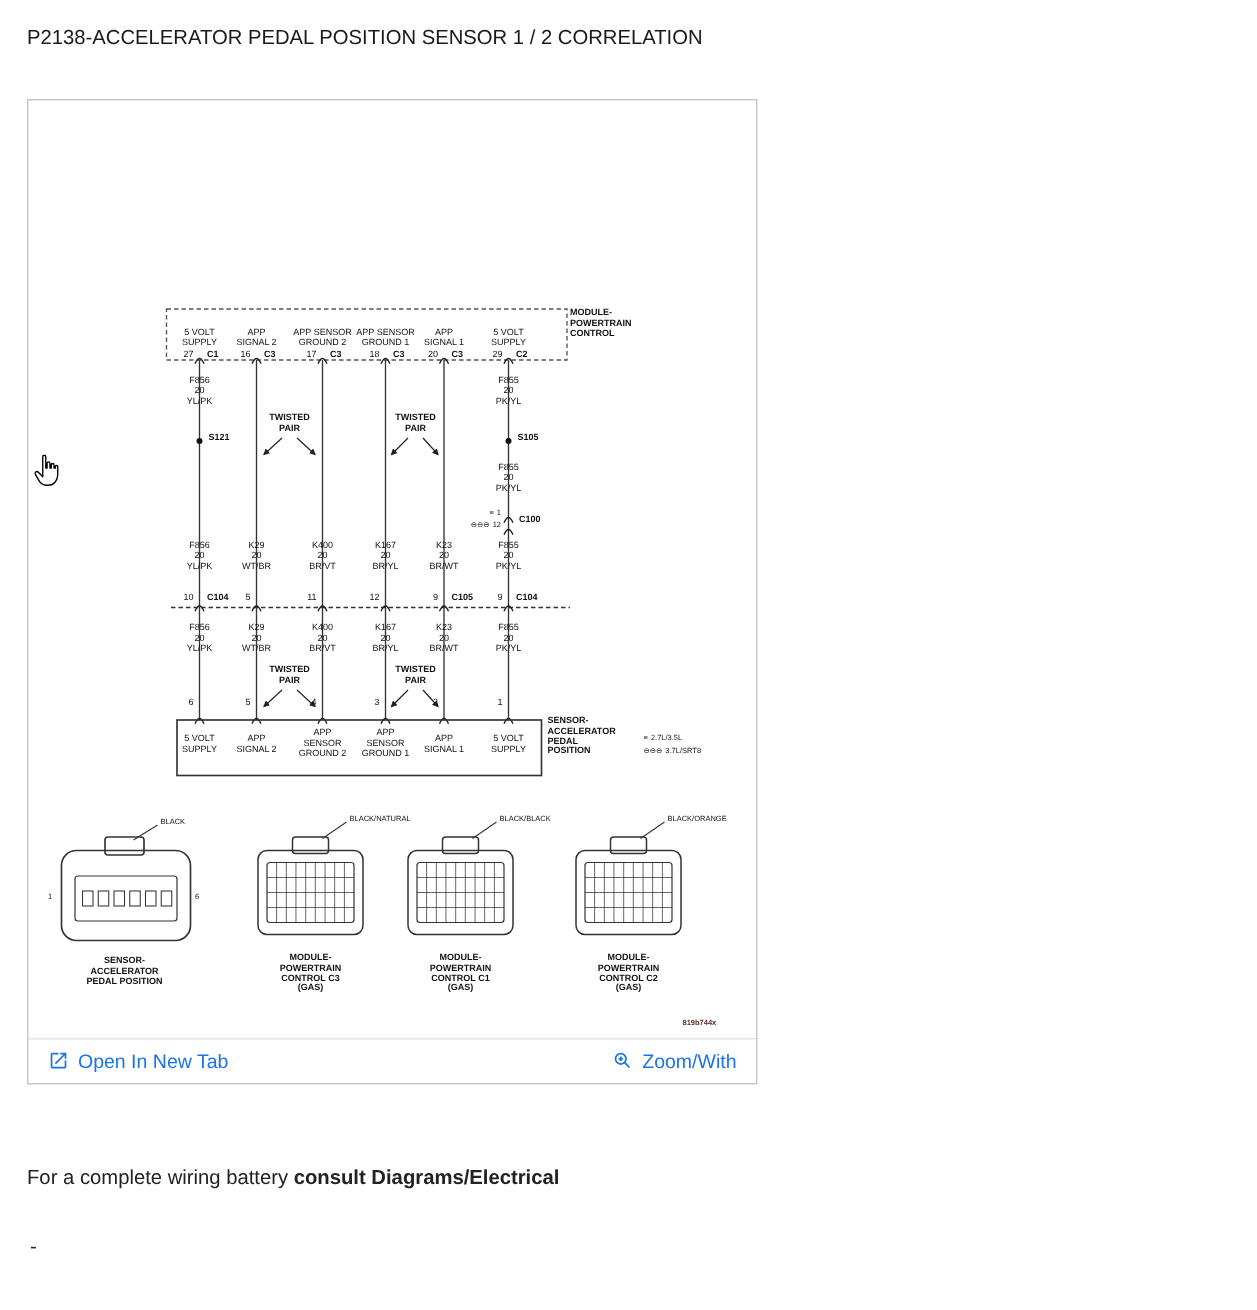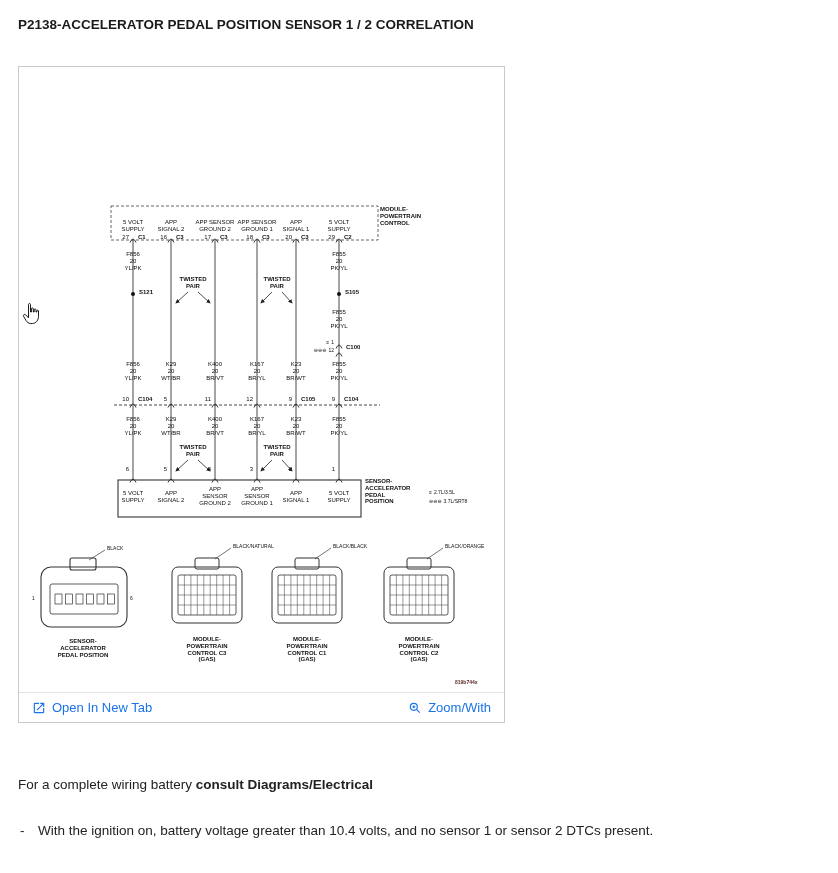--- a/index.html
+++ b/index.html
@@ -1,33 +1,33 @@
 <!DOCTYPE html>
 <html><head>
 <meta charset="utf-8">
 <style>
   html,body{margin:0;padding:0;background:#fff;}
   body{width:838px;height:873px;position:relative;overflow:hidden;
        font-family:"Liberation Sans",sans-serif;color:#202124;}
-  .title{position:absolute;left:18px;top:8px;font-size:13.5px;font-weight:bold;color:#1a1a1a;}
+  .title{position:absolute;left:18px;top:8px;font-size:13.5px;font-weight:normal;color:#1a1a1a;}
   .panel{position:absolute;left:18px;top:66px;width:487px;height:657px;
          border:1px solid #c9c9c9;background:#fff;box-sizing:border-box;}
   .diagram{position:absolute;left:0;top:0;right:0;bottom:30px;overflow:hidden;}
   .diagram svg.lines{position:absolute;left:0;top:0;}
   .dl{position:absolute;font-size:6px;line-height:6.8px;white-space:pre-line;text-align:center;
       transform:translateX(-50%);color:#111;}
   .dl.b{font-weight:bold;}
   .dl.l{transform:none;text-align:left;}
   .dl.r{transform:translateX(-100%);text-align:right;}
   .dl.s5{font-size:5px;line-height:5.6px;}
   .dl .sep{margin-left:2px;}
   .ref{color:#5c2b2b;}
   .panel-footer{position:absolute;left:0;right:0;bottom:0;height:30px;border-top:1px solid #e4e4e4;
       display:flex;align-items:center;justify-content:space-between;padding:0 13px;box-sizing:border-box;}
-  .blink{display:flex;align-items:flex-end;gap:6px;color:#1a73e8;font-size:13px;text-decoration:none;cursor:pointer;}
+  .blink{display:flex;align-items:flex-start;gap:6px;color:#1a73e8;font-size:13px;text-decoration:none;cursor:pointer;}
   .note{position:absolute;left:18px;top:763px;font-size:13.5px;color:#222;}
   .note b{font-weight:bold;}
   .bullet{position:absolute;left:20px;top:823px;display:flex;gap:12px;font-size:13.5px;color:#222;}
   .bullet .dsh{width:6px;}
   .bullet .wm-label{font-weight:bold;display:block;margin-bottom:7px;}
   .cursor{position:absolute;left:22px;top:303px;pointer-events:none;}
 </style>
 </head>
 <body>
 
@@ -281,19 +281,18 @@
       <span>Zoom/With</span>
     </a>
   </div>
 </div>
 
 <p class="note"><span>For a complete wiring battery </span><b>consult Diagrams/Electrical</b></p>
 
 <div class="bullet">
   <span class="dsh">-</span>
   <div>
-    <span>With the ignition on, battery voltage greater than 10.4 volts, and no sensor 1 or sensor 2 DTCs present.</span>
   </div>
 </div>
 
 <svg class="cursor" width="18" height="22" viewBox="0 0 18 22">
   <path d="M6.5 1.5c0-1.3 2-1.3 2 0V9h.9V5.8c0-1.2 1.9-1.2 1.9 0V9h.9V6.8c0-1.1 1.8-1.1 1.8 0V9h.9V8c0-1 1.6-1 1.6 0v5.3c0 3.8-2.4 7.2-6.2 7.2H8.9c-2.3 0-3.9-1.2-5-3.2l-2.3-4c-.8-1.4 1-2.6 2-1.5l2.9 3z" fill="#fff" stroke="#000" stroke-width="0.9" stroke-linejoin="round"></path>
 </svg>
 
 </body></html>

